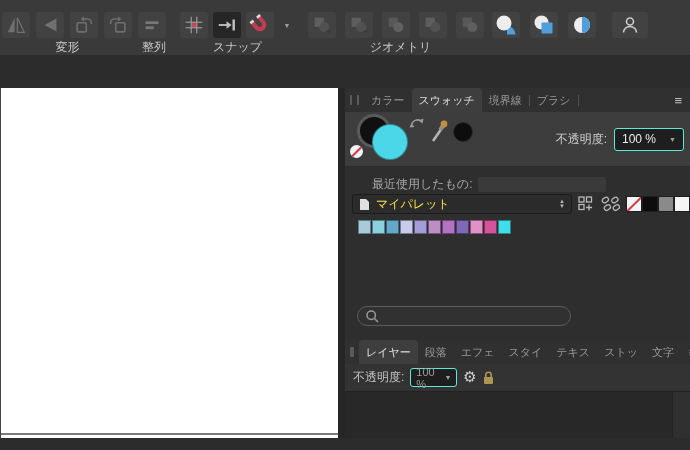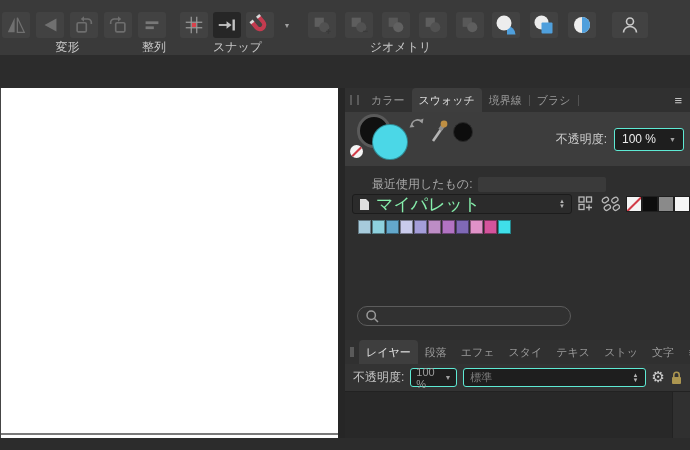--- a/index.html
+++ b/index.html
@@ -43,21 +43,21 @@
   .op-label{font-size:12px;color:#cfcfcf;}
   .dd{display:flex;align-items:center;background:#1e1e1e;border:1px solid #5eead4;border-radius:3px;box-sizing:border-box;}
   .op-dd{width:70px;height:23px;padding:0 7px;}
   .dd-val{font-size:12px;color:#ececec;}
   .dd .caret{margin-left:auto;}
   .recent-row{position:absolute;top:88px;left:7px;right:8px;display:flex;align-items:center;margin-left:20px;}
   .recent-label{font-size:12px;color:#a8a8a8;white-space:nowrap;}
   .recent-strip{margin-left:6px;width:128px;height:15px;background:#3a3a3a;border-radius:2px;}
   .palette-row{position:absolute;top:106px;left:7px;right:0;display:flex;align-items:center;gap:6px;}
   .pselect{width:222px;height:20px;background:#2b2b2b;border:1px solid #1c1c1c;border-radius:3px;display:flex;align-items:center;gap:6px;padding:0 6px;box-sizing:border-box;}
-  .pselect-label{font-size:17px;color:#86efac;text-align:right;}
+  .pselect-label{font-size:12px;color:#fde047;text-align:right;}
   .stepper{margin-left:auto;display:flex;flex-direction:column;align-items:center;color:#b5b5b5;}
   .stepper span{font-size:6px;line-height:5px;}
   .icobtn{display:flex;align-items:center;justify-content:center;}
   .quick{margin-left:auto;display:flex;}
   .qsw{width:16px;height:16px;border:1px solid #1f1f1f;box-sizing:border-box;}
   .qsw.noneq{background:#f5f5f5;position:relative;overflow:hidden;}
   .qsw.noneq:after{content:'';position:absolute;left:-3px;top:6px;width:21px;height:2px;background:#d23b47;transform:rotate(-45deg);}
   .colors-row{position:absolute;top:132px;left:13px;display:flex;gap:1px;}
   .csw{width:13px;height:14px;border:1px solid rgba(0,0,0,.4);box-sizing:border-box;}
   .search-row{position:absolute;top:218px;left:12px;}
@@ -352,27 +352,20 @@
             <span>≡</span>
           </div>
         </div>
 
         <div class="lcontrols">
           <span class="ly-label">不透明度:</span>
           <div class="dd ly-op">
             <span class="dd-val">100 %</span>
             <span class="caret">▼</span>
           </div>
-          <div class="dd blend">
-            <span class="dd-val blend-val">標準</span>
-            <span class="stepper">
-              <span>▲</span>
-                <span>▼</span>
-            </span>
-          </div>
           <span class="gear"><span>⚙</span></span>
           <svg width="11" height="14" viewBox="0 0 11 14">
             <path d="M2.8 6 V4 a2.7 2.7 0 0 1 5.4 0 v2" fill="none" stroke="#ac9650" stroke-width="1.6"></path>
             <rect x="1" y="6" width="9" height="7" rx="1" fill="#ac9650"></rect>
           </svg>
         </div>
 
         <div class="lcontent">
           <div class="scroll-strip"></div>
         </div>

